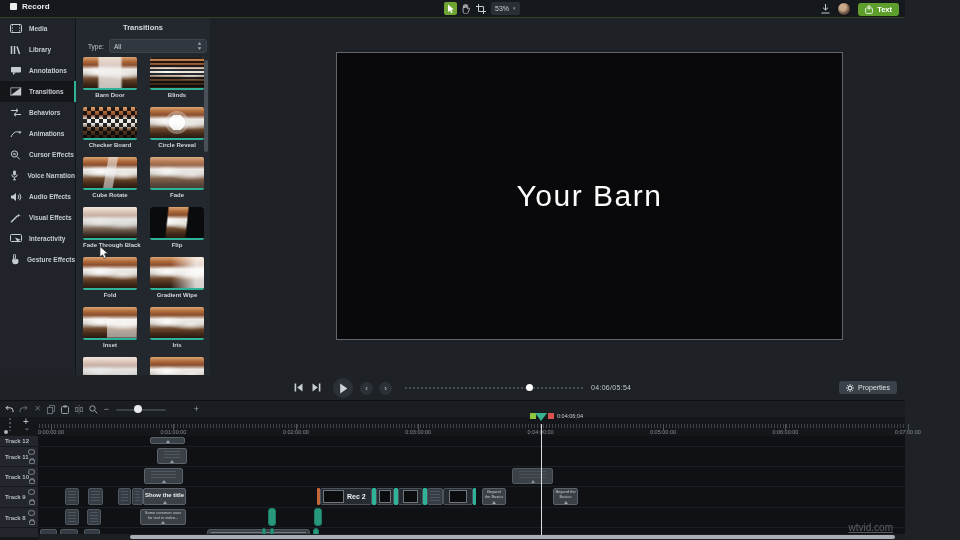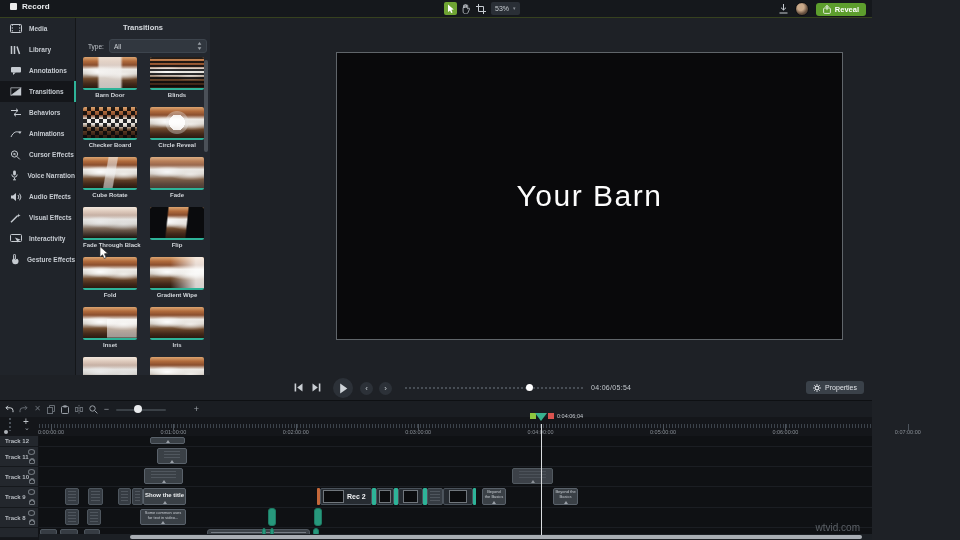--- a/index.html
+++ b/index.html
@@ -1,17 +1,17 @@
 <!DOCTYPE html>
 <html><head>
 <meta charset="utf-8">
 <style>
   html,body{margin:0;padding:0;width:960px;height:540px;overflow:hidden;background:#1e2126;
     font-family:"Liberation Sans","DejaVu Sans",sans-serif;-webkit-font-smoothing:antialiased;}
-  .app{position:relative;width:872px;height:540px;background:#1e2126;}
+  .app{position:relative;width:872px;height:540px;background:#1e2126;padding-left:33px;}
   svg{display:block}
 
   
   .topbar{position:absolute;top:0;left:0;right:0;height:17px;background:#15181c;border-bottom:1px solid #36411f;z-index:20;}
   .record{position:absolute;left:10px;top:2px;display:flex;align-items:center;gap:5px;cursor:default;}
   .record-square{width:7px;height:7px;background:#ececec;border-radius:1px;}
   .record-label{font-size:8px;font-weight:bold;color:#e9ebed;}
   .tools{position:absolute;left:444px;top:2px;display:flex;align-items:center;gap:2px;}
   .tool{width:13px;height:13px;border-radius:2px;display:flex;align-items:center;justify-content:center;}
   .tool.active{background:#6fa433;}
@@ -116,21 +116,21 @@
   .wave-line{position:absolute;left:3px;right:3px;top:45%;height:1px;background:#777e86;}
 
   .playhead-line{position:absolute;left:541px;top:8px;height:112px;width:1px;background:#dadde0;z-index:8;}
   .ph-green{position:absolute;left:530px;top:-3px;width:6px;height:6px;background:#8ec63f;z-index:9;}
   .ph-red{position:absolute;left:548px;top:-3px;width:6px;height:6px;background:#d9534f;z-index:9;}
   .ph-tri{position:absolute;left:535px;top:-3px;width:0;height:0;border-left:6.5px solid transparent;border-right:6.5px solid transparent;border-top:8px solid #39b28e;z-index:9;}
   .ph-time{position:absolute;left:557px;top:-3px;font-size:5.5px;color:#c6cbd0;z-index:9;}
 
   .hscroll-track{position:absolute;left:39px;right:0;bottom:0;height:6px;background:#1c2025;}
   .hscroll{position:absolute;left:130px;right:10px;bottom:1px;height:4px;background:#a9aeb4;border-radius:2px;z-index:10;}
-  .watermark{position:absolute;right:12px;bottom:7px;font-size:10px;color:#5c6167;z-index:12;}
+  .watermark{position:absolute;right:12px;bottom:7px;font-size:10px;color:#5c6167;z-index:12;text-decoration:underline;}
 
   .mouse-cursor{position:absolute;left:99px;top:246px;z-index:30;}
 </style>
 </head>
 <body>
 
 <div class="app">
 
   <header class="topbar">
     <div class="record">
@@ -172,21 +172,21 @@
           </svg>
         </span>
       <span class="avatar"></span>
       <div class="share-btn">
         <span>
             <svg width="8" height="9" viewBox="0 0 8 9">
               <rect x="0.6" y="3" width="6.8" height="5.4" rx="1" fill="none" stroke="#fff" stroke-width="0.8"></rect>
               <path d="M4 0.4v4.8M4 0.4L2.3 2.1M4 0.4l1.7 1.7" stroke="#fff" fill="none" stroke-width="0.8"></path>
             </svg>
           </span>
-        <span>Reveal</span>
+        <span>Text</span>
       </div>
     </div>
   </header>
 
   <nav class="sidebar">
     <div id="sidebar-list">
         <div class="side-item">
           <span class="side-icon">
             <svg width="12" height="9" viewBox="0 0 12 9">
               <rect x="0.5" y="0.5" width="11" height="8" rx="1" fill="none" stroke="#c6cbd1"></rect>

